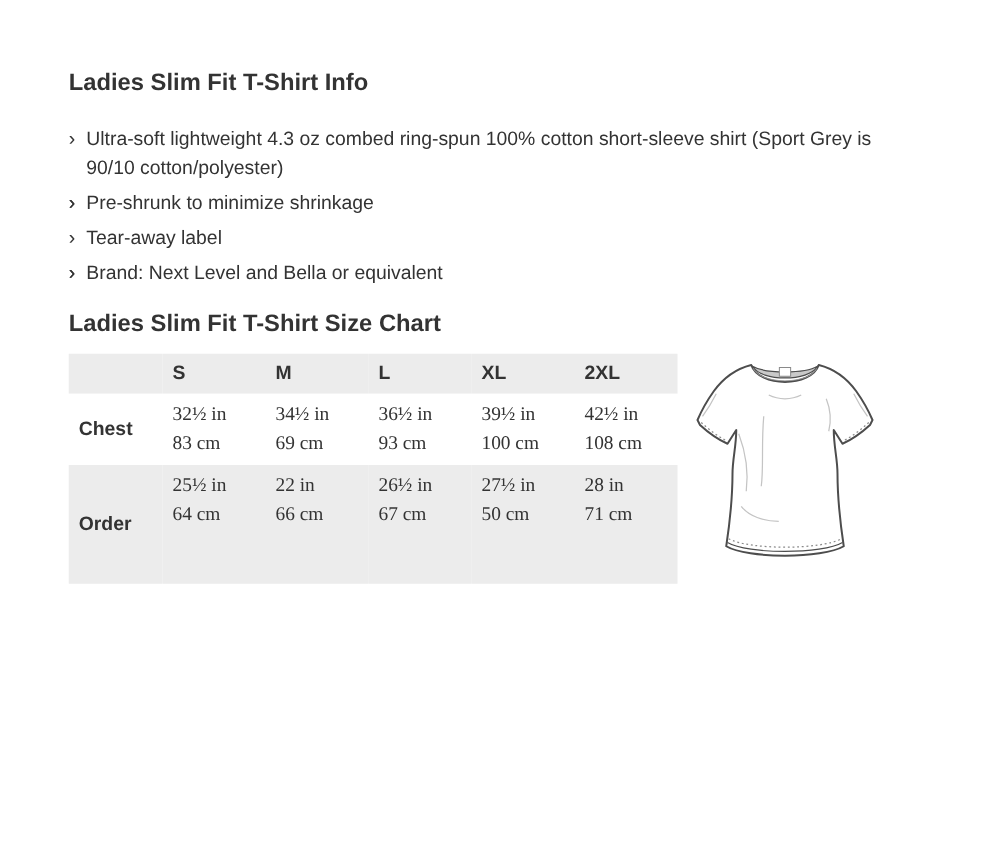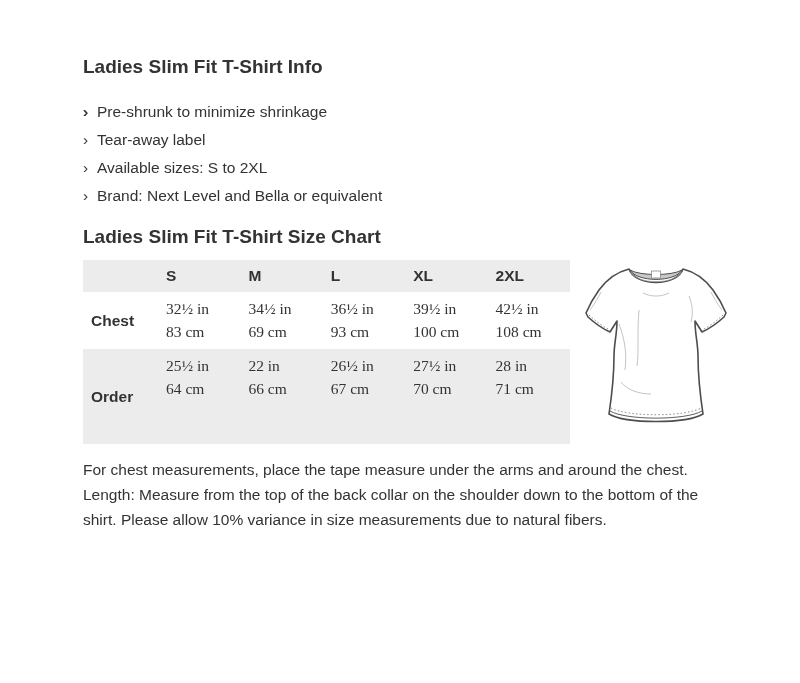--- a/index.html
+++ b/index.html
@@ -6,21 +6,21 @@
   html, body { margin: 0; padding: 0; }
   body {
     width: 800px;
     height: 683px;
     background: #ffffff;
     color: #333333;
     font-family: "Liberation Sans", sans-serif;
     overflow: hidden;
   }
   .page {
-    padding: 57px 0 0 83px;
+    padding: 57px 0 0 55px;
   }
   h1.section-title, h2.section-title {
     font-size: 19px;
     line-height: 20px;
     font-weight: bold;
     margin: 0;
     color: #333333;
   }
   h1.section-title { margin-bottom: 23px; }
   h2.section-title { margin-top: 19px; line-height: 22px; }
@@ -99,33 +99,33 @@
 </style>
 </head>
 <body>
 
 <div class="page">
 
   <h1 class="section-title">Ladies Slim Fit T-Shirt Info</h1>
 
   <ul class="features">
     <li>
+      <span class="bullet-marker">›</span><span>Ultra-soft lightweight 4.3 oz combed ring-spun 100% cotton short-sleeve shirt (Sport Grey is 90/10 cotton/polyester)</span>
+    </li>
+    <li>
       <span class="bullet-marker">›</span>
     </li>
     <li>
+      <span class="bullet-marker">›</span><span>Pre-shrunk to minimize shrinkage</span>
+    </li>
+    <li>
+      <span class="bullet-marker">›</span><span>Tear-away label</span>
+    </li>
+    <li>
       <span class="bullet-marker">›</span>
-    </li>
-    <li>
-      <span class="bullet-marker">›</span><span>Pre-shrunk to minimize shrinkage</span>
-    </li>
-    <li>
-      <span class="bullet-marker">›</span><span>Tear-away label</span>
-    </li>
-    <li>
-      <span class="bullet-marker">›</span><span>Available sizes: S to 2XL</span>
     </li>
     <li>
       <span class="bullet-marker">›</span><span>Brand: Next Level and Bella or equivalent</span>
     </li>
   </ul>
 
   <h2 class="section-title">Ladies Slim Fit T-Shirt Size Chart</h2>
 
   <div class="chart-row">
 
@@ -181,21 +181,21 @@
           <td>
             <div>22 in</div>
             <div>66 cm</div>
           </td>
           <td>
             <div>26½ in</div>
             <div>67 cm</div>
           </td>
           <td>
             <div>27½ in</div>
-            <div>70 cm</div>
+            <div>50 cm</div>
           </td>
           <td>
             <div>28 in</div>
             <div>71 cm</div>
           </td>
         </tr>
       </tbody>
     </table>
 
     <svg class="tshirt-figure" viewBox="0 0 150 176" xmlns="http://www.w3.org/2000/svg" aria-hidden="true">
@@ -235,15 +235,14 @@
         <path d="M 38,62 C 44,78 46,92 44,108"></path>
         <path d="M 108,34 C 112,44 112,52 110,60"></path>
         <path d="M 40,120 C 46,128 58,132 70,132"></path>
         <path d="M 20,30 C 16,38 12,44 9,48"></path>
         <path d="M 130,30 C 134,38 138,44 141,48"></path>
         <path d="M 58,48 C 56,70 58,90 56,104"></path>
       </g>
     </svg>
   </div>
 
-  <p class="measurement-note">For chest measurements, place the tape measure under the arms and around the chest. Length: Measure from the top of the back collar on the shoulder down to the bottom of the shirt. Please allow 10% variance in size measurements due to natural fibers.</p>
 
 </div>
 
 </body></html>

